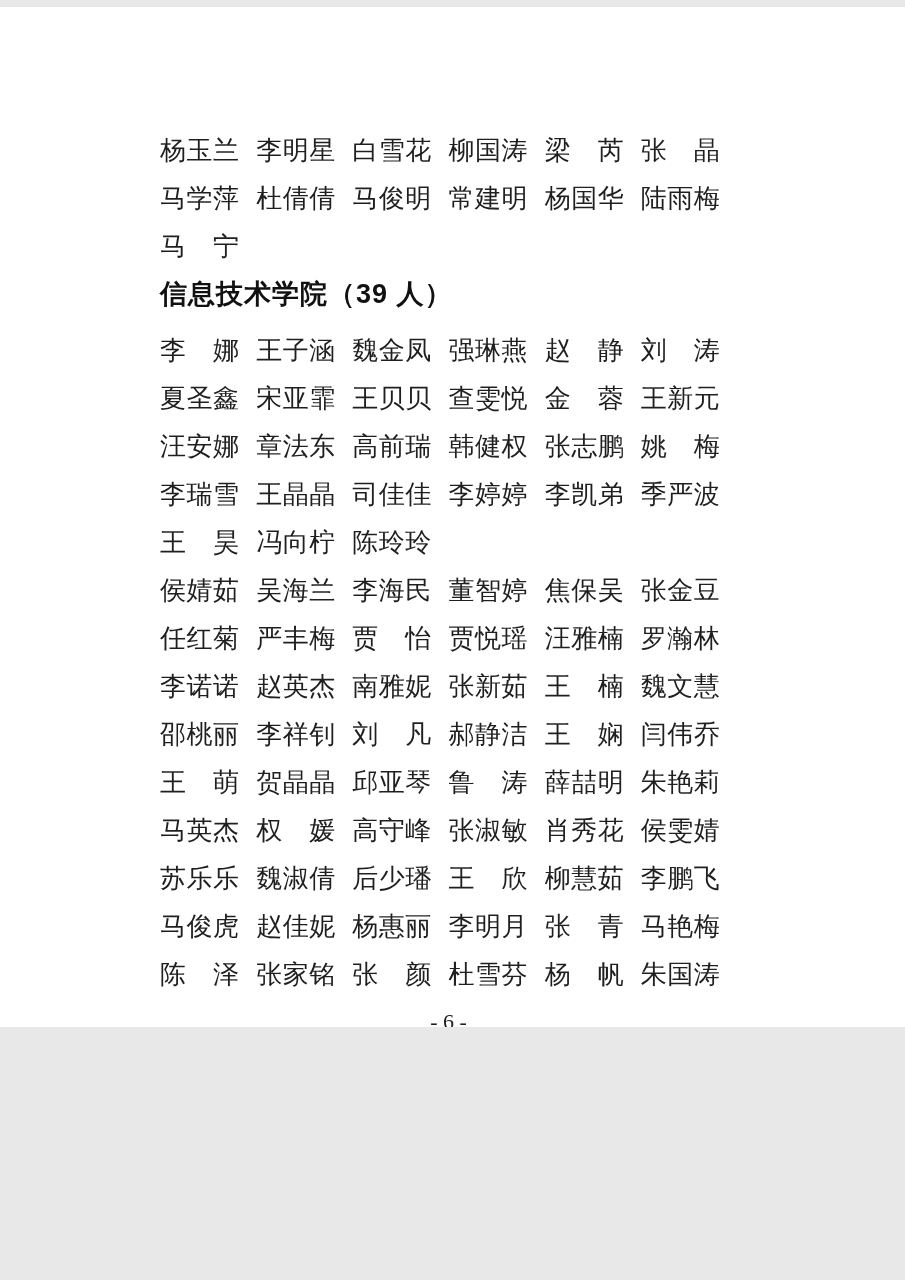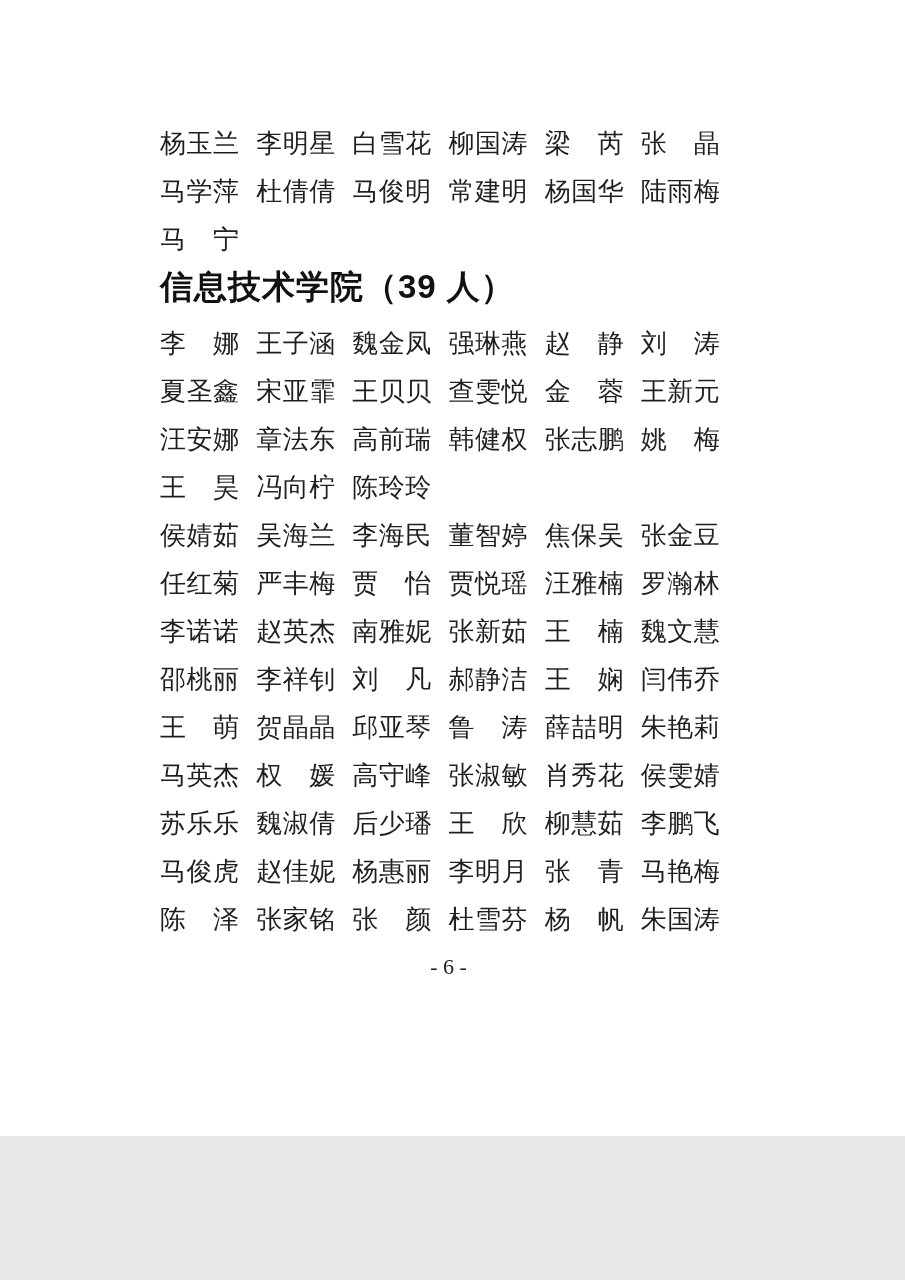--- a/index.html
+++ b/index.html
@@ -1,21 +1,21 @@
 <!DOCTYPE html>
 <html><head>
 <meta charset="utf-8">
 <style>
   * { margin: 0; padding: 0; box-sizing: border-box; }
   html, body { background: #e8e8e8; }
   .page {
     position: relative;
     width: 905px;
-    height: 1136px;
-    margin: 0 auto;
+    height: 1020px;
+    margin: 7px auto;
     background: #ffffff;
     padding: 119px 168px 0 160px;
     overflow: hidden;
     font-family: "Liberation Serif", "DejaVu Serif", serif;
     color: #1f1f1f;
   }
   .row {
     display: grid;
     grid-template-columns: repeat(6, 1fr);
     height: 48px;
@@ -25,21 +25,21 @@
     white-space: nowrap;
   }
   .name { display: inline-block; text-align: left; }
   .heading {
     height: 48px;
     margin-bottom: 8px;
     display: flex;
     align-items: center;
     font-family: "Liberation Sans", "DejaVu Sans", sans-serif;
     font-weight: 700;
-    font-size: 33px;
+    font-size: 27px;
     color: #111111;
     letter-spacing: 1px;
     white-space: nowrap;
   }
   .footer {
     height: 48px;
     display: flex;
     align-items: center;
     justify-content: center;
     font-size: 22px;
@@ -91,20 +91,28 @@
           <span class="name">金　蓉</span>
           <span class="name">王新元</span>
         </div>
         <div class="row">
           <span class="name">汪安娜</span>
           <span class="name">章法东</span>
           <span class="name">高前瑞</span>
           <span class="name">韩健权</span>
           <span class="name">张志鹏</span>
           <span class="name">姚　梅</span>
+        </div>
+        <div class="row">
+          <span class="name">李瑞雪</span>
+          <span class="name">王晶晶</span>
+          <span class="name">司佳佳</span>
+          <span class="name">李婷婷</span>
+          <span class="name">李凯弟</span>
+          <span class="name">季严波</span>
         </div>
         <div class="row">
           <span class="name">王　昊</span>
           <span class="name">冯向柠</span>
           <span class="name">陈玲玲</span>
         </div>
       </section>
       <section>
         <div class="row">
           <span class="name">侯婧茹</span>

